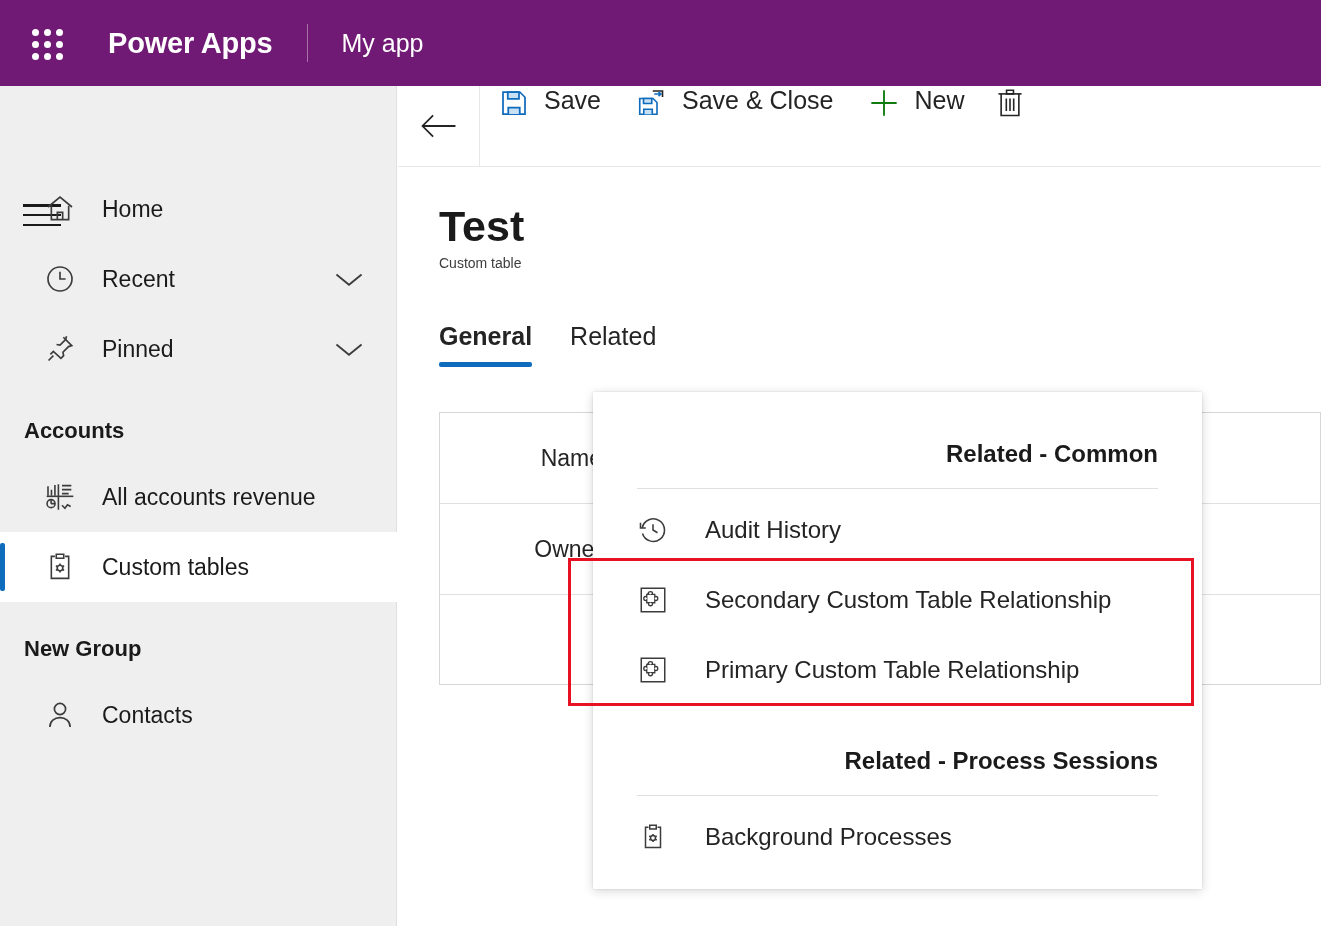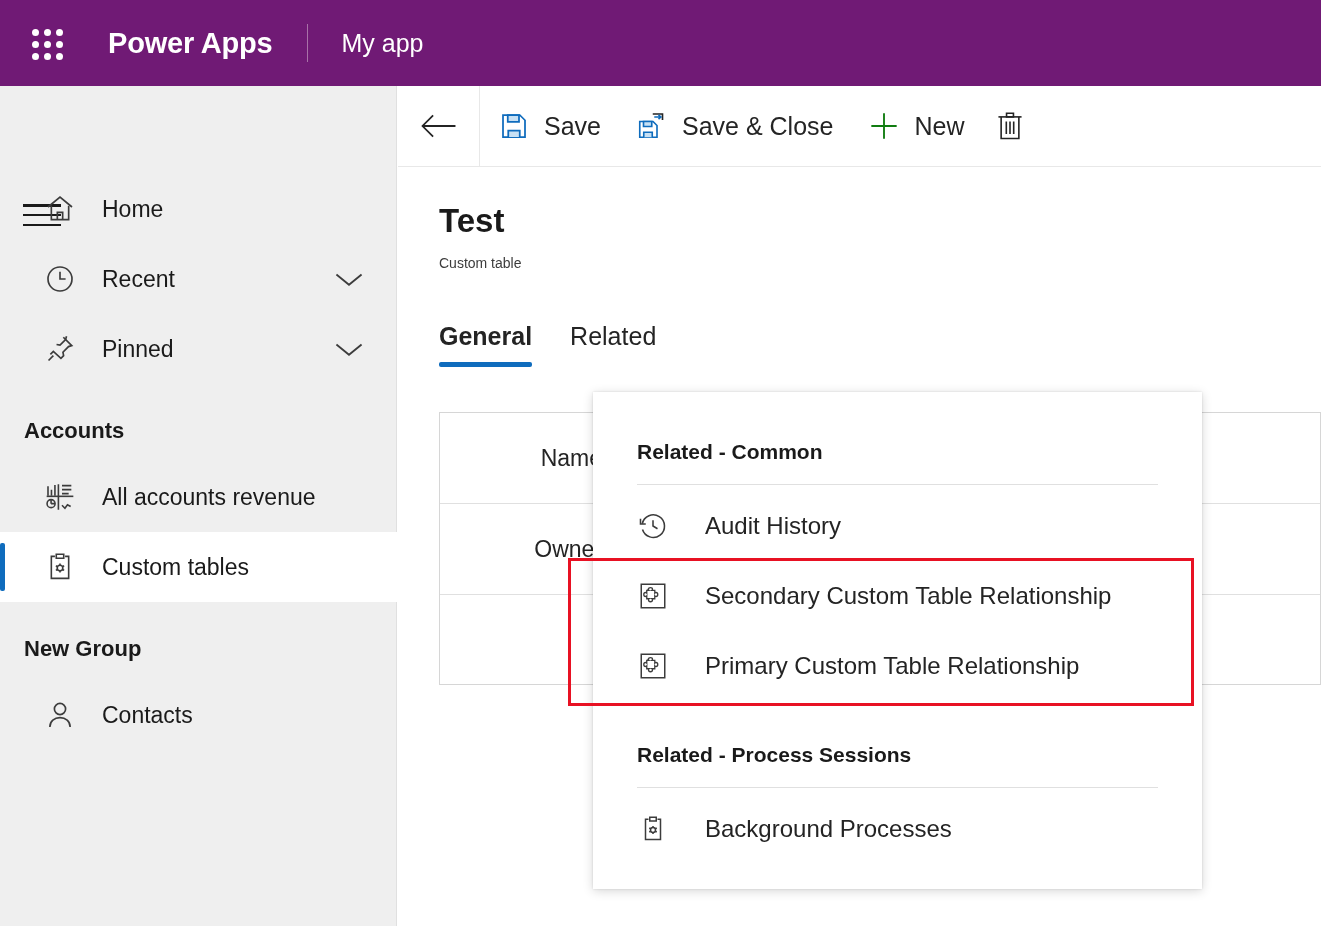--- a/index.html
+++ b/index.html
@@ -89,34 +89,34 @@
     background: #ffffff;
     border-bottom: 1px solid #e8e8e8;
     display: flex; align-items: center;
   }
   .backbtn {
     width: 82px; height: 81px;
     display: flex; align-items: center; justify-content: center;
     border-right: 1px solid #e8e8e8; cursor: pointer;
   }
   .cmdbtn {
-    height: 81px; display: flex; align-items: center;
+    height: 81px; display: flex; align-items: flex-start;
     padding: 0 17px; cursor: pointer; gap: 13px;
   }
   .cmdbtn .clabel { font-size: 25px; color: #242424; white-space: nowrap; }
   .cmdbtn .cicon { display: flex; align-items: center; justify-content: center; width: 34px; height: 34px; }
 
   
   .content {
     position: absolute; left: 398px; top: 167px;
     width: 923px; height: 759px; background: #ffffff;
   }
   .pagetitle {
     position: absolute; left: 41px; top: 35px;
-    font-size: 33px; font-weight: bold; color: #1a1a1a;
+    font-size: 43px; font-weight: bold; color: #1a1a1a;
   }
   .pagesubtitle {
     position: absolute; left: 41px; top: 88px;
     font-size: 14px; color: #3c3c3c;
   }
   .tabs {
     position: absolute; left: 41px; top: 155px;
     display: flex; gap: 38px;
   }
   .tab {
@@ -149,22 +149,22 @@
   
   .flyout {
     position: absolute; left: 593px; top: 392px;
     width: 609px; height: 497px;
     background: #ffffff;
     box-shadow: 0 2px 10px rgba(0,0,0,0.16), 0 0 2px rgba(0,0,0,0.12);
     z-index: 40;
   }
   .flysection { padding: 0 44px; }
   .flytitle {
-    font-size: 21px; font-weight: bold; color: #1a1a1a;
-    padding-top: 48px; padding-bottom: 20px;
+    font-size: 24px; font-weight: bold; color: #1a1a1a;
+    padding-top: 48px; padding-bottom: 20px; text-align: right;
   }
   .flyrule { height: 1px; background: #e0e0e0; margin-bottom: 6px; }
   .flyitem {
     display: flex; align-items: center; height: 70px; cursor: pointer; gap: 36px;
   }
   .flyitem .fi-icon { width: 32px; height: 32px; flex: 0 0 32px; display: flex; align-items: center; justify-content: center; }
   .flyitem .fi-label { font-size: 24px; color: #242424; white-space: nowrap; }
 
   .redbox {
     position: absolute; left: 568px; top: 558px;

